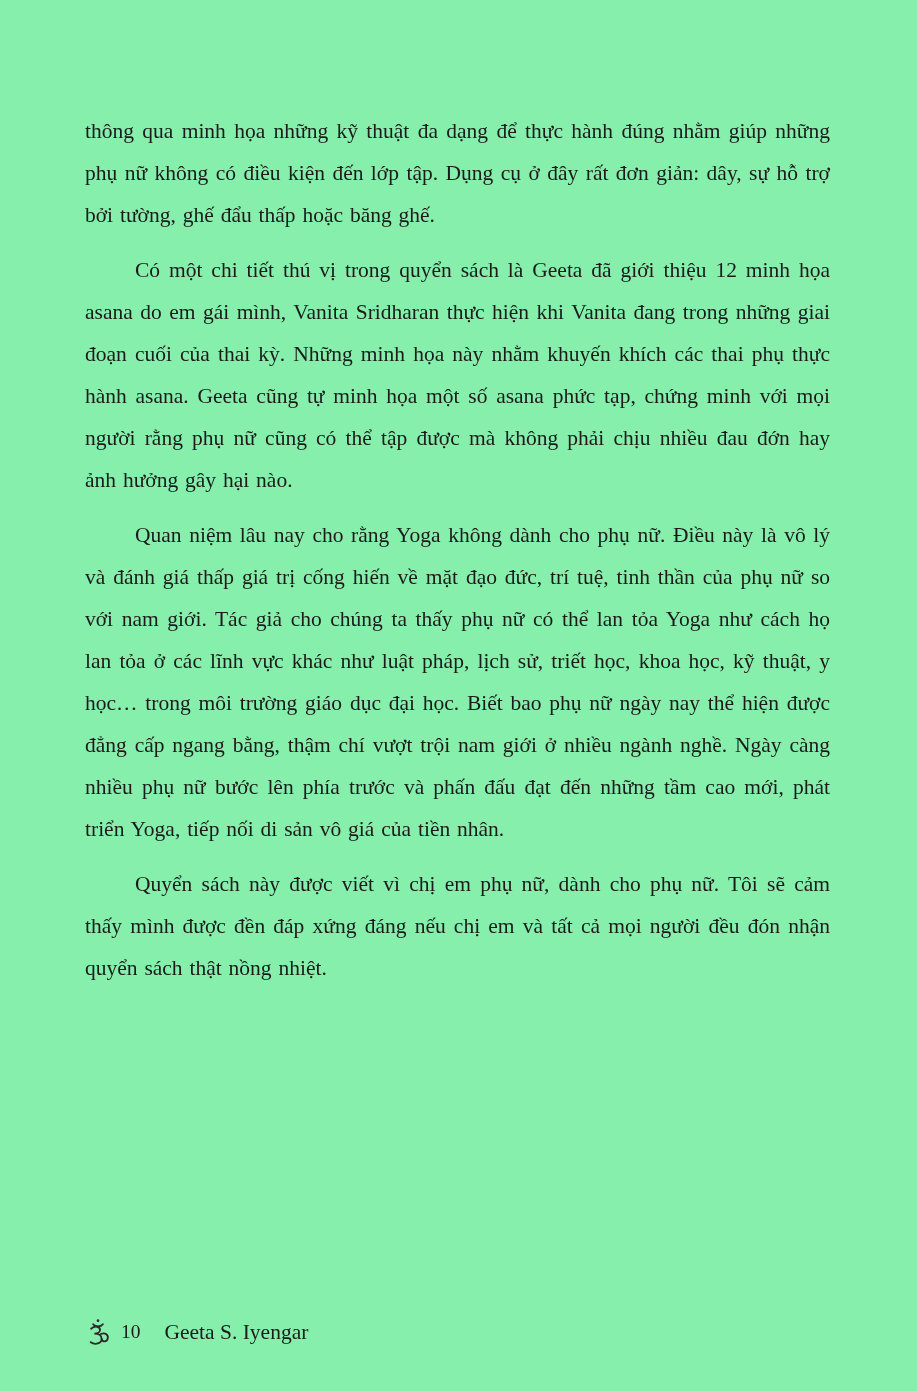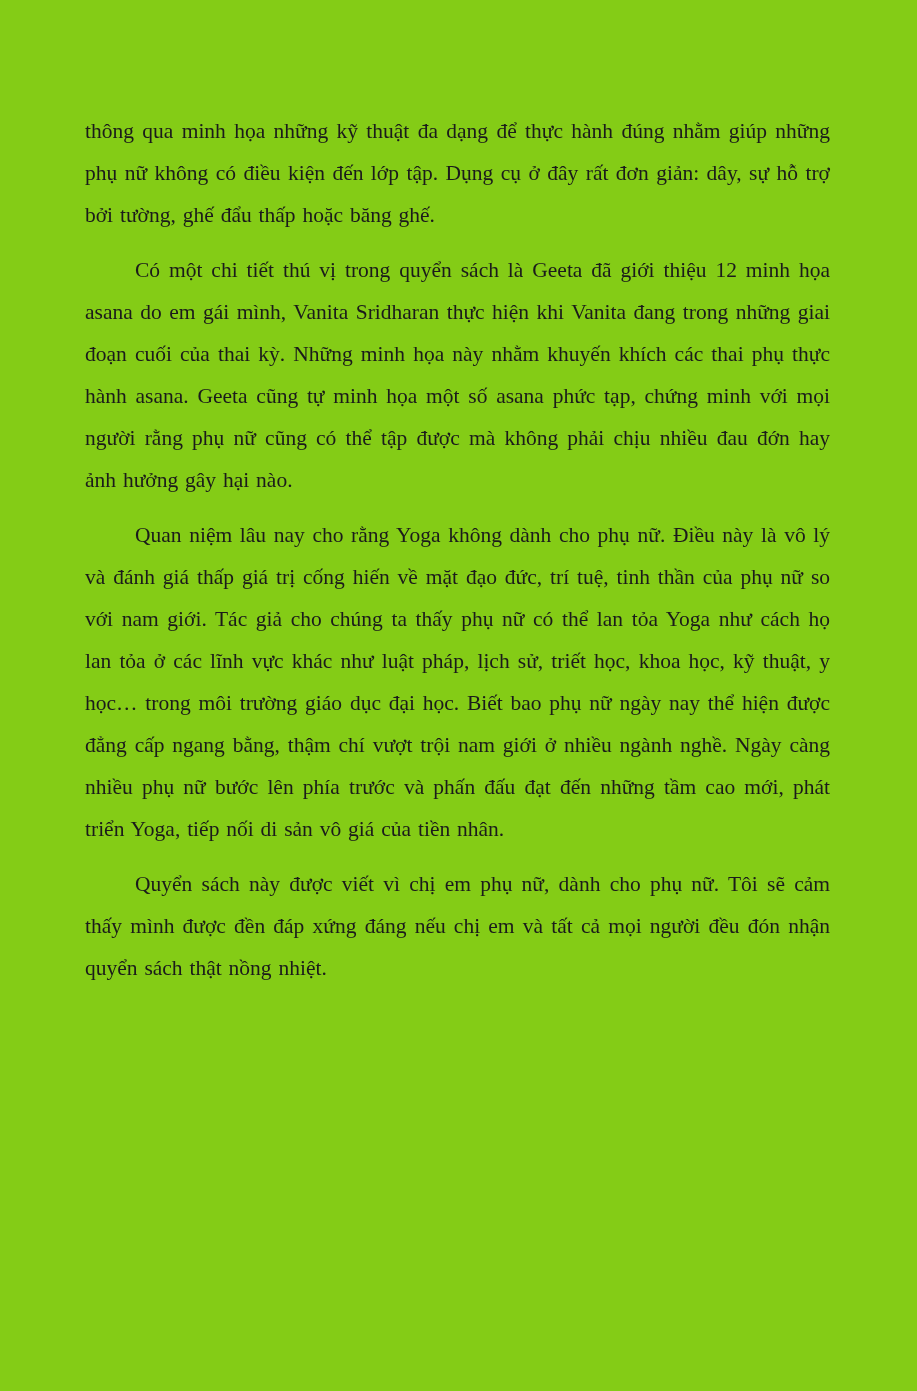--- a/index.html
+++ b/index.html
@@ -9,21 +9,21 @@
     height: 1391px;
     position: relative;
     font-family: "Liberation Serif", "DejaVu Serif", serif;
     color: #1b1b1b;
     overflow: hidden;
   }
   .page {
     position: absolute;
     inset: 0;
     padding: 110px 87px 0 85px;
-    background: #84cc16;
+    background: #86efac;
   }
   .para {
     font-size: 21.5px;
     line-height: 42px;
     text-align: justify;
     text-indent: 50px;
     margin-bottom: 13px;
     word-spacing: 1.5px;
   }
   .para.no-indent { text-indent: 0; }
@@ -62,14 +62,32 @@
 
 <div class="page">
 
   <main class="text-block">
     <p class="para no-indent">thông qua minh họa những kỹ thuật đa dạng để thực hành đúng nhằm giúp những phụ nữ không có điều kiện đến lớp tập. Dụng cụ ở đây rất đơn giản: dây, sự hỗ trợ bởi tường, ghế đẩu thấp hoặc băng ghế.</p>
     <p class="para">Có một chi tiết thú vị trong quyển sách là Geeta đã giới thiệu 12 minh họa asana do em gái mình, Vanita Sridharan thực hiện khi Vanita đang trong những giai đoạn cuối của thai kỳ. Những minh họa này nhằm khuyến khích các thai phụ thực hành asana. Geeta cũng tự minh họa một số asana phức tạp, chứng minh với mọi người rằng phụ nữ cũng có thể tập được mà không phải chịu nhiều đau đớn hay ảnh hưởng gây hại nào.</p>
     <p class="para">Quan niệm lâu nay cho rằng Yoga không dành cho phụ nữ. Điều này là vô lý và đánh giá thấp giá trị cống hiến về mặt đạo đức, trí tuệ, tinh thần của phụ nữ so với nam giới. Tác giả cho chúng ta thấy phụ nữ có thể lan tỏa Yoga như cách họ lan tỏa ở các lĩnh vực khác như luật pháp, lịch sử, triết học, khoa học, kỹ thuật, y học… trong môi trường giáo dục đại học. Biết bao phụ nữ ngày nay thể hiện được đẳng cấp ngang bằng, thậm chí vượt trội nam giới ở nhiều ngành nghề. Ngày càng nhiều phụ nữ bước lên phía trước và phấn đấu đạt đến những tầm cao mới, phát triển Yoga, tiếp nối di sản vô giá của tiền nhân.</p>
     <p class="para">Quyển sách này được viết vì chị em phụ nữ, dành cho phụ nữ. Tôi sẽ cảm thấy mình được đền đáp xứng đáng nếu chị em và tất cả mọi người đều đón nhận quyển sách thật nồng nhiệt.</p>
   </main>
 
+  <footer class="page-footer">
+    <span class="om">
+      <svg viewBox="0 0 64 72" xmlns="http://www.w3.org/2000/svg" aria-hidden="true">
+        <g fill="none" stroke="#2a2a2a" stroke-width="4.5" stroke-linecap="round">
+
+          <path d="M20,17 C25,24 39,24 44,17"></path>
+
+          <path d="M15,28 C24,20 37,22 37,31 C37,38 28,40 23,40 C32,40 41,44 41,53 C41,64 25,69 14,61"></path>
+
+          <path d="M39,41 C50,36 58,44 56,52 C54,61 43,61 41,53"></path>
+        </g>
+
+        <circle cx="32" cy="8" r="3.2" fill="#2a2a2a"></circle>
+      </svg>
+    </span>
+    <span class="page-number">10</span>
+    <span class="running-title">Geeta S. Iyengar</span>
+  </footer>
 
 </div>
 
 </body></html>

